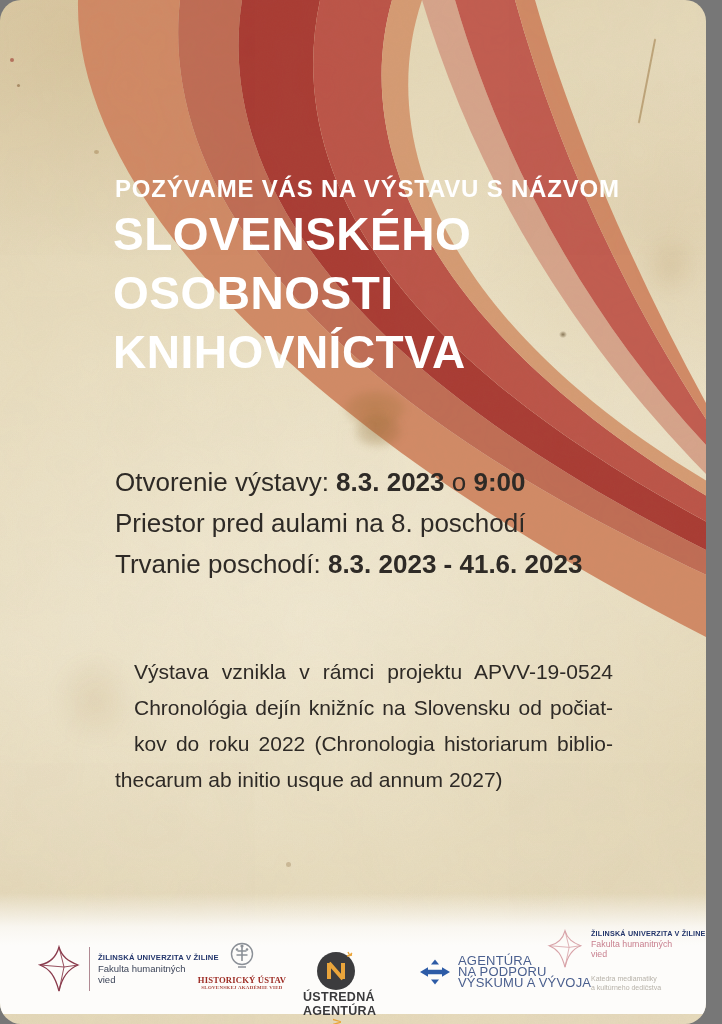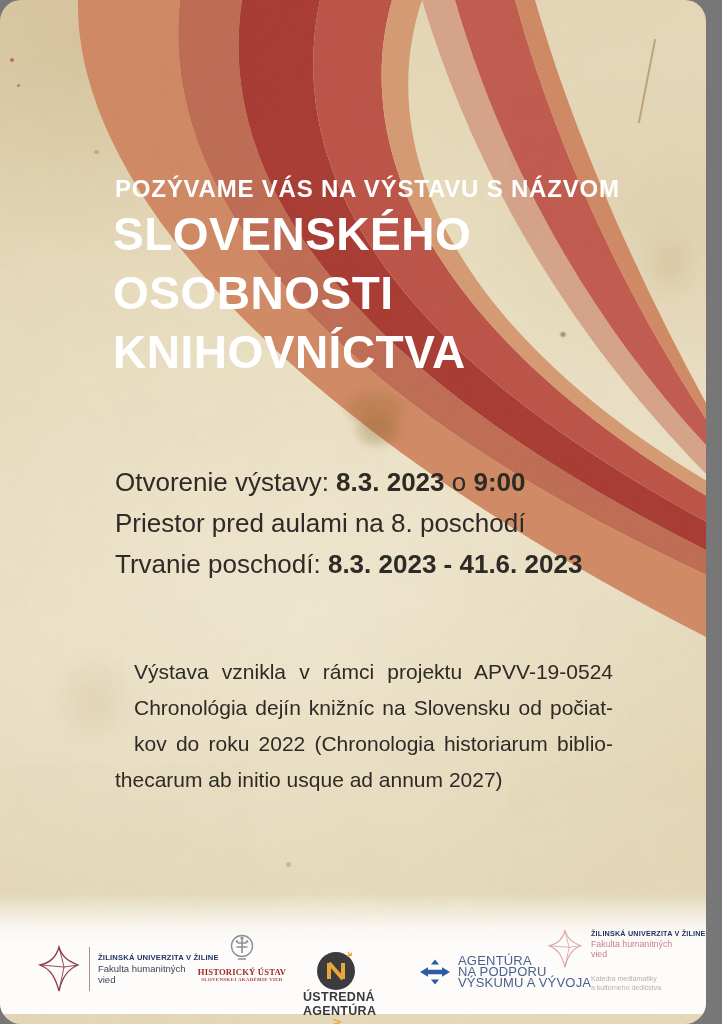--- a/index.html
+++ b/index.html
@@ -35,21 +35,21 @@
   .desc .lline{text-align:left;}
 
   .footer-band{position:absolute;left:0;top:893px;width:722px;height:121px;
     background:linear-gradient(to bottom, rgba(253,252,250,0) 0px, rgba(253,252,250,.85) 34px, #fdfcfa 52px, #fdfcfa 100%);}
   .logos{position:absolute;left:0;top:0;width:722px;height:121px;}
   .logo{position:absolute;display:flex;align-items:center;}
   .logo-uniza-left{left:36px;top:52px;}
   .uniza-divider{width:1px;height:44px;background:#b08a93;margin:0 8px 0 7px;}
   .uniza-text .uni{font-size:7.6px;font-weight:700;color:#22356b;letter-spacing:.2px;line-height:10px;}
   .uniza-text .fac{font-size:9.5px;color:#3d4559;line-height:11px;}
-  .logo-hu{left:196px;top:40px;width:92px;display:block;text-align:center;}
+  .logo-hu{left:196px;top:48px;width:92px;display:block;text-align:center;}
   .hu-name{font-family:"Liberation Serif",serif;font-size:8.6px;font-weight:700;color:#9c2a22;letter-spacing:.2px;margin-top:2px;white-space:nowrap;}
   .hu-sub{font-family:"Liberation Serif",serif;font-size:4.9px;font-weight:700;color:#a8423a;letter-spacing:.3px;white-space:nowrap;}
   .logo-uk{left:296px;top:56px;flex-direction:column;}
   .uk-text{margin-left:7px;font-size:12.5px;font-weight:700;color:#39393b;line-height:13.5px;letter-spacing:.3px;}
   .uk-sav{margin-left:2px;font-size:10px;font-weight:700;color:#eaa53b;writing-mode:vertical-rl;transform:rotate(180deg);letter-spacing:.5px;}
   .logo-apvv{left:420px;top:62px;}
   .apvv-text{margin-left:8px;font-size:13px;color:#4a5f8e;line-height:11px;letter-spacing:.2px;}
   .logo-uniza-right{left:546px;top:36px;align-items:flex-start;}
   .uniza-right-text .uni{font-size:7.2px;font-weight:700;color:#22356b;letter-spacing:.2px;line-height:9.5px;}
   .uniza-right-text .fac{font-size:8.8px;color:#c8808f;line-height:10.5px;}

